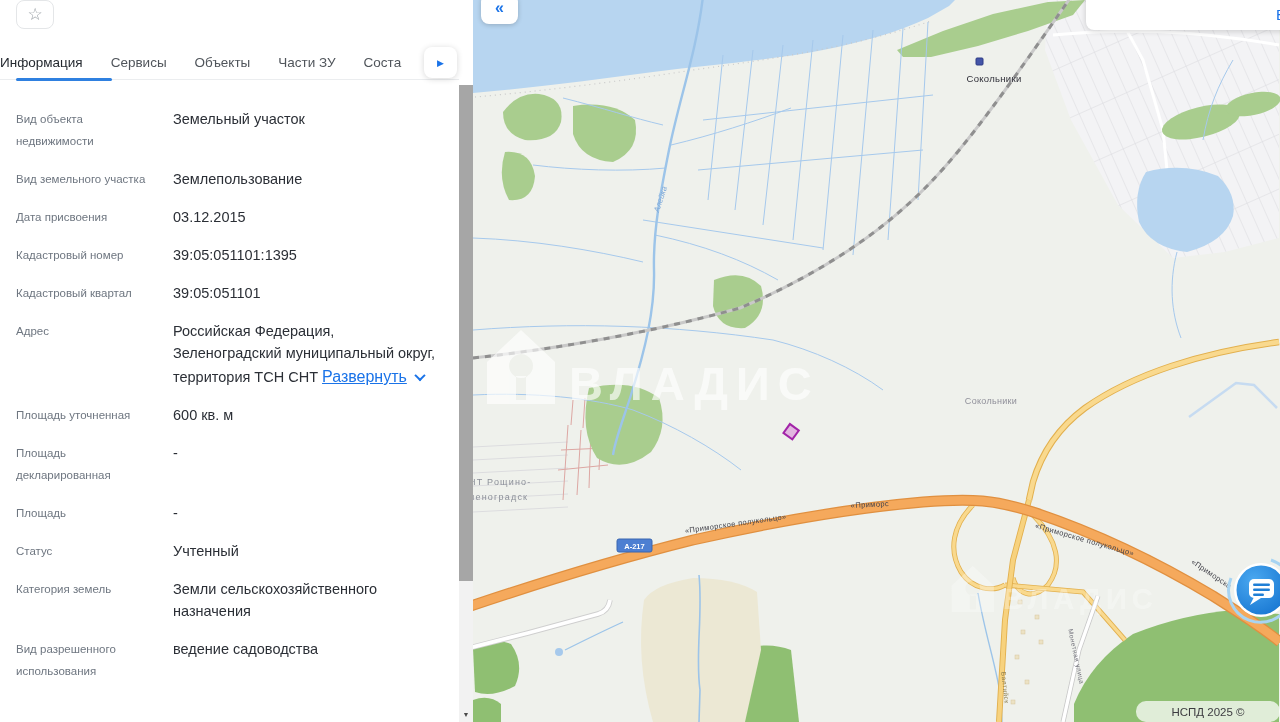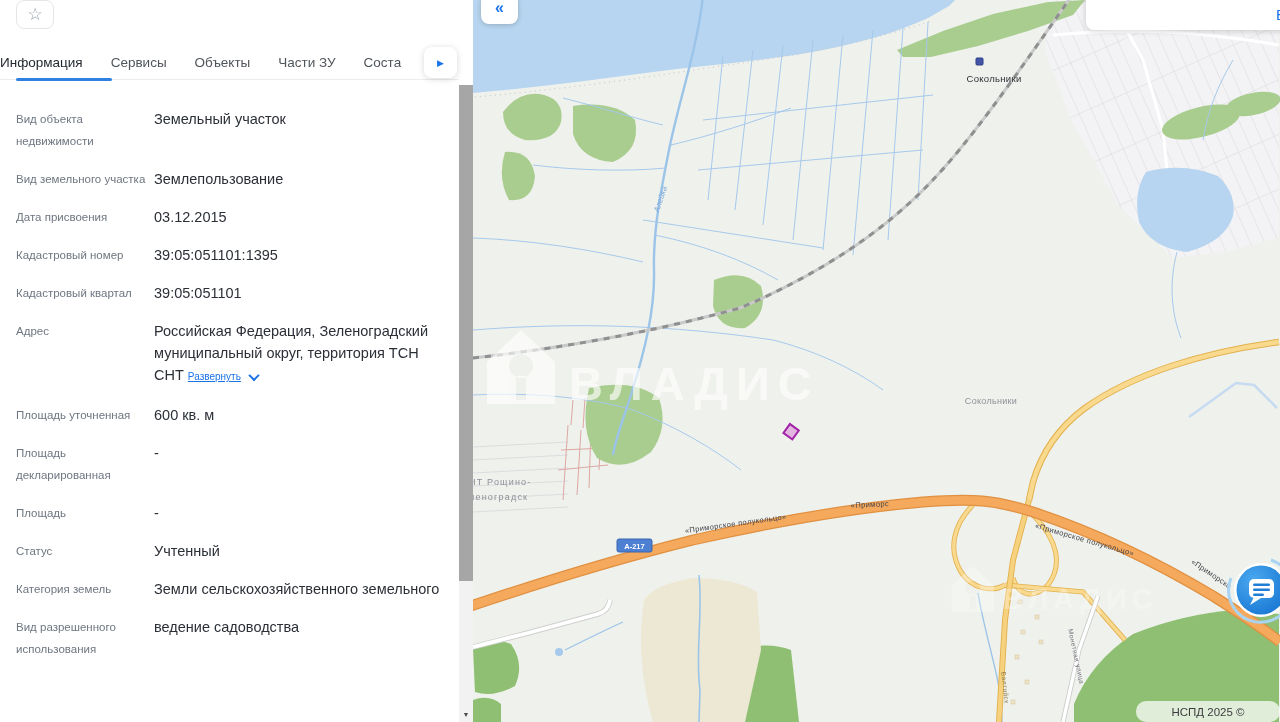--- a/index.html
+++ b/index.html
@@ -14,25 +14,25 @@
              color:#9aa0a6; font-size:17px; cursor:pointer; }
   .tabbar { position:absolute; left:0; top:45px; width:459px; height:35px; border-bottom:1px solid #ebedef;
             display:flex; align-items:center; padding-left:0; gap:28px; white-space:nowrap; }
   .tab { font-size:13.5px; color:#50555b; cursor:pointer; }
   .tab.active { color:#24292f; }
   .tab-underline { position:absolute; left:16px; top:78px; width:96px; height:3px; background:#2f80e0; border-radius:2px; }
   .tab-more { position:absolute; left:424px; top:47px; width:33px; height:31px; background:#fff; border-radius:8px;
               box-shadow:0 1px 6px rgba(0,0,0,.16); display:flex; align-items:center; justify-content:center;
               color:#1a73e8; font-size:9px; cursor:pointer; }
   .fields { position:absolute; left:0; top:80px; width:459px; padding:28px 16px 0 16px; }
-  .frow { display:flex; margin-bottom:16px; }
+  .frow { display:flex; margin-bottom:16px;gap:19px; }
   .flabel { width:136px; flex:0 0 136px; font-size:11.5px; line-height:22px; color:#6e7680; }
   .fvalue { margin-left:2px; flex:1; font-size:14.5px; line-height:22px; color:#2b2f36; }
   .expand-link { display:inline-flex; align-items:center; gap:9px; margin-top:2px; cursor:pointer; }
-  .expand-link span.txt { font-size:10px; color:#1a73e8; text-decoration:underline; }
+  .expand-link span.txt { font-size:16px; color:#1a73e8; text-decoration:underline; }
   .chev-down { width:8px; height:8px; border-right:2px solid #1a73e8; border-bottom:2px solid #1a73e8;
                transform:rotate(45deg) translate(-1px,-1px); }
   
   .sb-track { position:absolute; left:459px; top:85px; width:14px; height:637px; background:#f2f2f2; }
   .sb-thumb { position:absolute; left:0; top:0; width:14px; height:496px; background:#a6a6a6; cursor:pointer; }
   .sb-down  { position:absolute; left:0; top:622px; width:14px; height:15px; color:#4a4a4a; font-size:7px;
               display:flex; align-items:center; justify-content:center; cursor:pointer; }
 
   
   .map { position:absolute; left:473px; top:0; width:807px; height:722px; background:#eef0eb; overflow:hidden; }
@@ -110,21 +110,21 @@
       <div class="frow">
         <div class="flabel">Площадь</div>
         <div class="fvalue">-</div>
       </div>
       <div class="frow">
         <div class="flabel">Статус</div>
         <div class="fvalue">Учтенный</div>
       </div>
       <div class="frow">
         <div class="flabel">Категория земель</div>
-        <div class="fvalue">Земли сельскохозяйственного земельного</div>
+        <div class="fvalue">Земли сельскохозяйственного назначения</div>
       </div>
       <div class="frow">
         <div class="flabel">Вид разрешенного использования</div>
         <div class="fvalue">ведение садоводства</div>
       </div>
     </div>
 
     <div class="sb-track">
       <div class="sb-thumb"></div>
       <div class="sb-down">▼</div>

